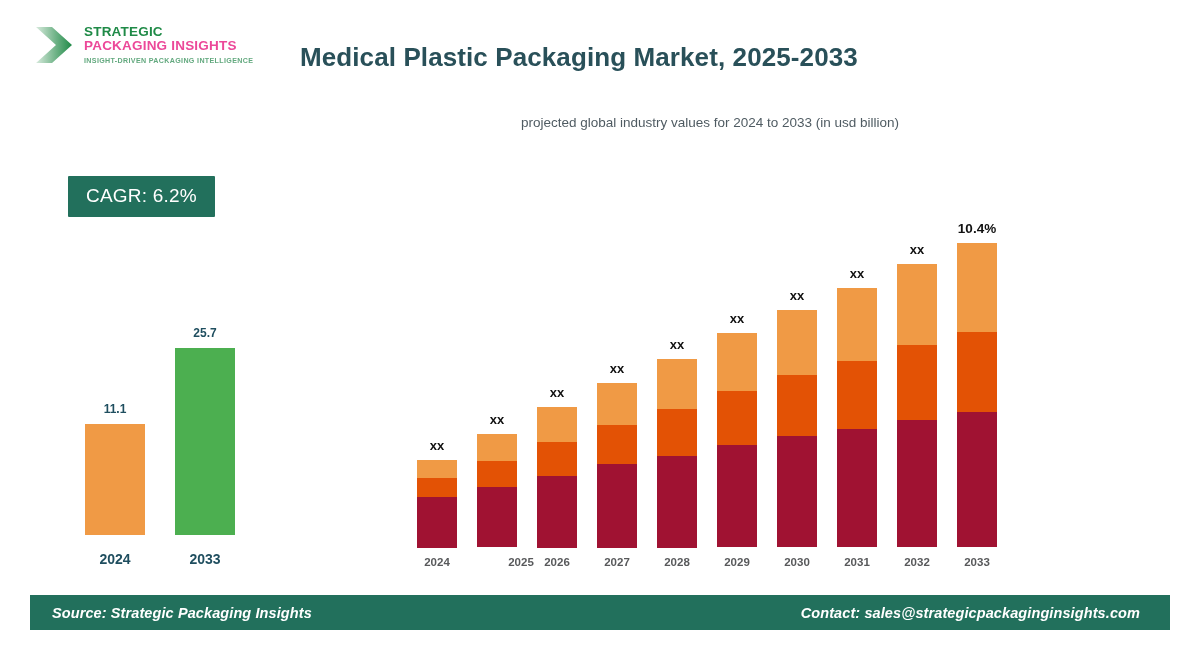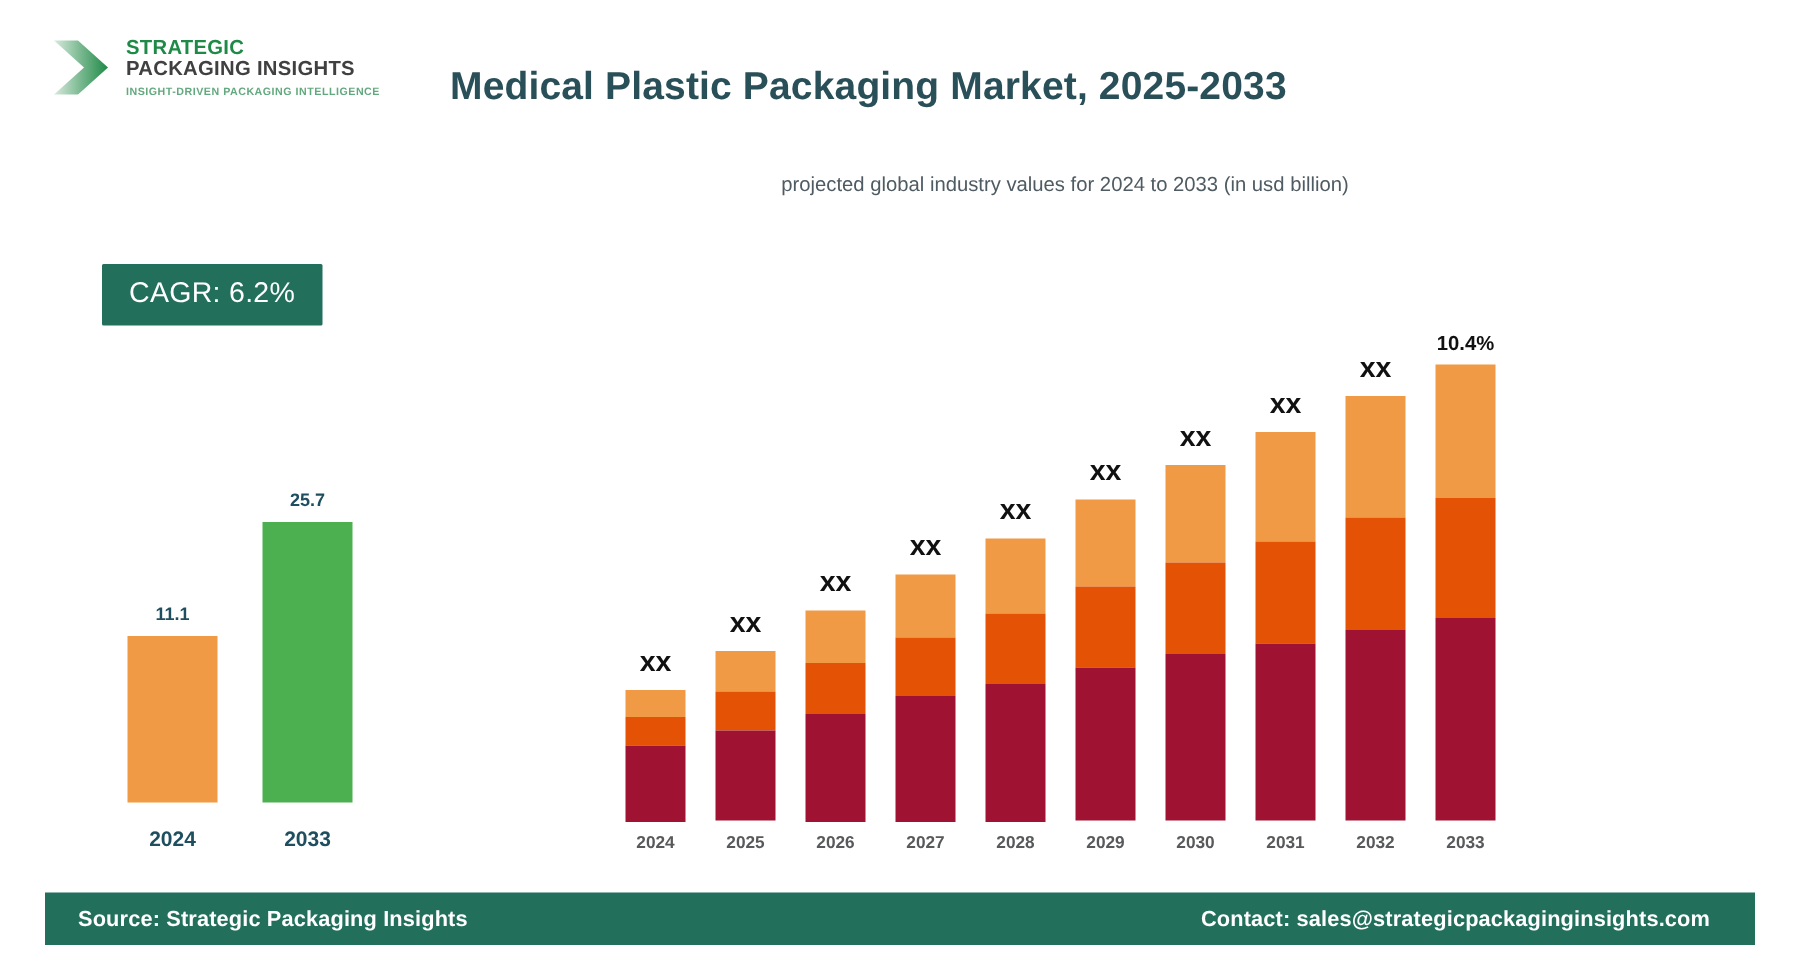--- a/index.html
+++ b/index.html
@@ -11,21 +11,21 @@
     overflow:hidden;
     position:relative;
   }
   .stage{position:absolute;left:0;top:0;width:1200px;height:650px;}
 
   
   .logo{position:absolute;left:30px;top:14px;width:230px;height:62px;display:flex;align-items:center;}
   .logo-mark{width:48px;height:48px;flex:0 0 48px;margin-right:6px;}
   .logo-text{display:flex;flex-direction:column;justify-content:center;}
   .logo-l1{font-size:13.5px;font-weight:bold;letter-spacing:.2px;color:#1F8A47;line-height:1.06;}
-  .logo-l2{font-size:13.5px;font-weight:bold;letter-spacing:.2px;color:#404040;line-height:1.06;}
+  .logo-l2{font-size:13.5px;font-weight:bold;letter-spacing:.2px;color:#ec4899;line-height:1.06;}
   .logo-tag{font-size:7.1px;font-weight:bold;letter-spacing:.35px;color:#63A97F;margin-top:4px;line-height:1;}
 
   
   .title{
     position:absolute;left:300px;top:42px;width:820px;
     font-size:26px;font-weight:bold;color:#295059;letter-spacing:.1px;
   }
   .subtitle{
     position:absolute;left:300px;top:115px;width:820px;text-align:center;
     font-size:13.5px;color:#4F5B62;
@@ -56,34 +56,34 @@
   }
 
   
   .stacked-chart{position:absolute;left:400px;top:190px;width:620px;height:380px;}
   .sc-plot{position:absolute;left:0;bottom:23px;width:620px;height:320px;}
   .sc-col{position:absolute;bottom:0;width:40px;}
   .sc-stack{position:absolute;bottom:0;left:0;width:40px;}
   .sc-seg{width:40px;display:block;}
   .sc-lab{
     position:absolute;width:120px;left:-40px;text-align:center;
-    font-size:19px;font-weight:bold;color:#111111;
+    font-size:13px;font-weight:bold;color:#111111;
   }
   .sc-lab.pct{font-size:13.5px;}
   .sc-cat{
     position:absolute;width:120px;left:-40px;bottom:-21px;text-align:center;
     font-size:11.5px;font-weight:bold;color:#58595B;
   }
 
   
   .footer{
     position:absolute;left:30px;top:595px;width:1140px;height:35px;
     background:#22705C;color:#ffffff;
     display:flex;align-items:center;justify-content:space-between;
-    padding:0 22px;box-sizing:border-box;
+    padding:0 22px;box-sizing:border-box;font-style:italic;
   }
   .footer-left,.footer-right{font-size:14.5px;font-weight:bold;letter-spacing:.1px;}
   .footer-right{padding-right:8px;}
 </style>
 </head>
 <body>
 
 <div class="stage">
 
   <div class="logo">
@@ -137,21 +137,21 @@
           <div class="sc-lab" style="bottom: 94px; color: rgb(17, 17, 17);">xx</div>
           <div class="sc-cat" style="color: rgb(88, 89, 91);">2024</div>
         </div>
         <div class="sc-col" style="left: 77px; height: 320px;">
           <div class="sc-stack" style="height: 113px;">
             <span class="sc-seg" style="height: 27px; background: rgb(240, 154, 69);"></span>
             <span class="sc-seg" style="height: 26px; background: rgb(227, 82, 5);"></span>
             <span class="sc-seg" style="height: 60px; background: rgb(160, 18, 50);"></span>
           </div>
           <div class="sc-lab" style="bottom: 120px; color: rgb(17, 17, 17);">xx</div>
-          <div class="sc-cat" style="color: rgb(88, 89, 91);">2025</div>
+          <div class="sc-cat" style="color: rgb(88, 89, 91); padding-left: 24px;">2025</div>
         </div>
         <div class="sc-col" style="left: 137px; height: 320px;">
           <div class="sc-stack" style="height: 140px;">
             <span class="sc-seg" style="height: 35px; background: rgb(240, 154, 69);"></span>
             <span class="sc-seg" style="height: 34px; background: rgb(227, 82, 5);"></span>
             <span class="sc-seg" style="height: 72px; background: rgb(160, 18, 50);"></span>
           </div>
           <div class="sc-lab" style="bottom: 147px; color: rgb(17, 17, 17);">xx</div>
           <div class="sc-cat" style="color: rgb(88, 89, 91);">2026</div>
         </div>

